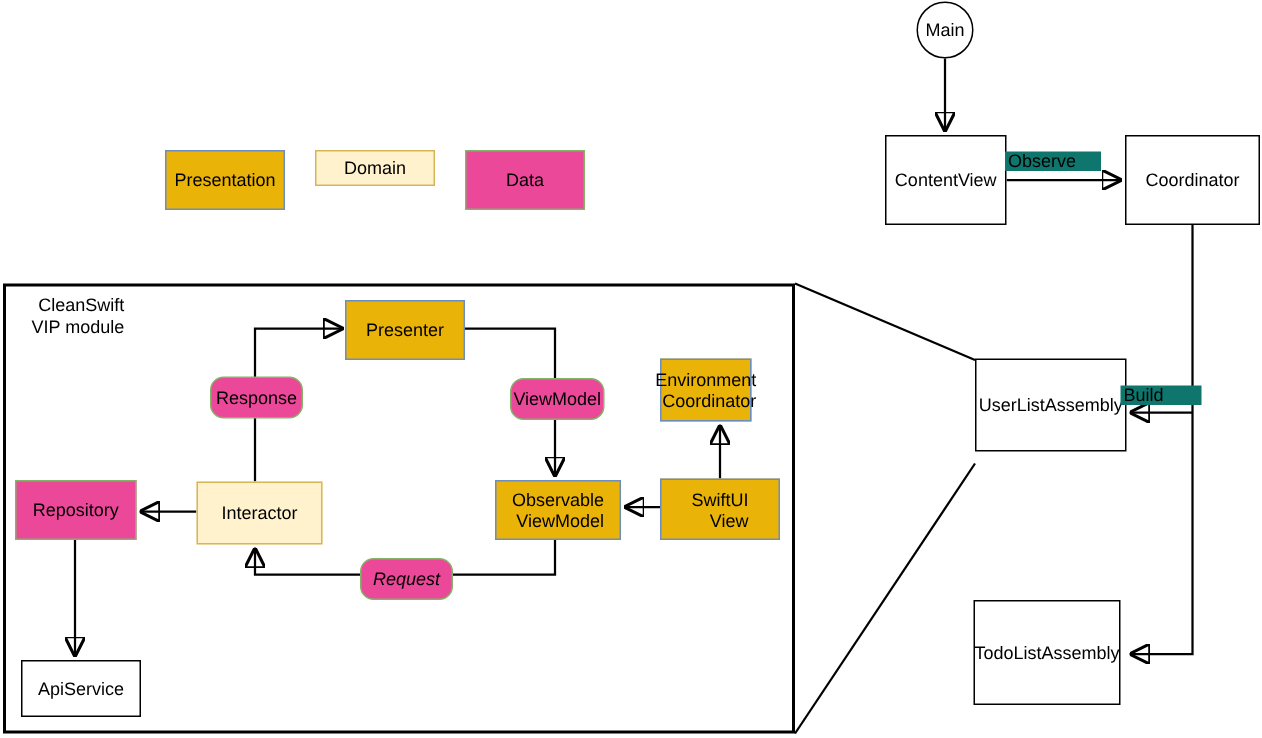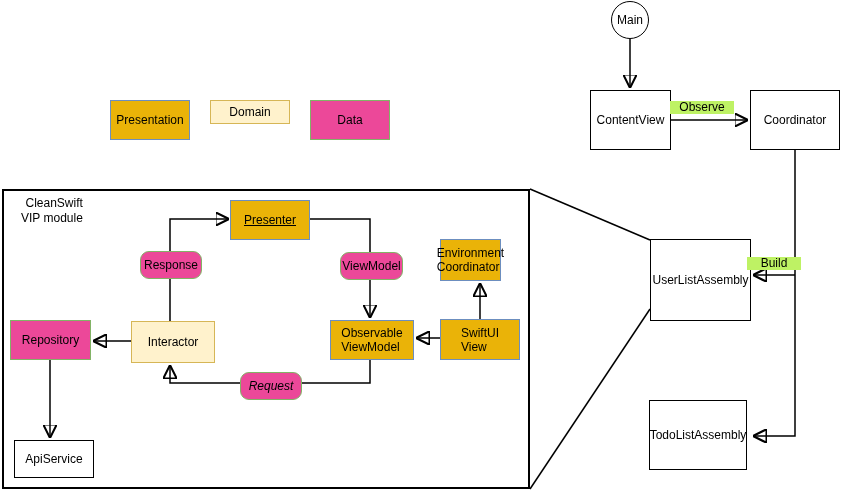--- a/index.html
+++ b/index.html
@@ -3,61 +3,61 @@
 <meta charset="utf-8">
 <style>
   html,body{margin:0;padding:0;background:#ffffff;}
   .canvas{
     position:relative;width:841px;height:492px;background:#ffffff;
     font-family:"Liberation Sans","DejaVu Sans",sans-serif;
     font-size:12px;color:#000;overflow:hidden;
   }
   .node{
     position:absolute;display:flex;align-items:center;justify-content:center;
-    text-align:left;box-sizing:border-box;background:#fff;border:1.5px solid #000;
+    text-align:right;box-sizing:border-box;background:#fff;border:1.5px solid #000;
     line-height:14px;
   }
   .multiline{white-space:pre-line;}
   .fill-blue{background:#eab308;border-color:#6c8ebf;}
   .fill-yellow{background:#fff2cc;border-color:#d6b656;}
   .fill-green{background:#ec4899;border-color:#82b366;}
   .rounded{border-radius:9px;}
   .circle{border-radius:50%;}
   .edge-label{
-    position:absolute;background:#bef264;padding:0 2px;text-align:center;
+    position:absolute;background:#0f766e;padding:0 2px;text-align:left;
     line-height:13px;
   }
   #edges{position:absolute;left:0;top:0;width:841px;height:492px;}
   #edges path{stroke:#000;stroke-width:1.5;fill:none;}
   .vip-box{
     position:absolute;left:2px;top:189px;width:528px;height:300px;
     border:2px solid #000;box-sizing:border-box;background:transparent;
   }
   .vip-title{
     position:absolute;left:21px;top:196px;line-height:15px;text-align:right;
     white-space:pre-line;
   }
   
   .legend-presentation{left:110px;top:100px;width:80px;height:40px;}
   .legend-domain{left:210px;top:100px;width:80px;height:24px;}
   .legend-data{left:310px;top:100px;width:80px;height:40px;}
-  .presenter{left:230px;top:200px;width:80px;height:40px;text-decoration:underline;}
+  .presenter{left:230px;top:200px;width:80px;height:40px;}
   .response{left:140px;top:251px;width:62px;height:28px;}
   .view-model{left:340px;top:252px;width:63px;height:28px;}
   .environment-coordinator{left:440px;top:239px;width:61px;height:42px;}
   .repository{left:10px;top:320px;width:81px;height:40px;}
   .interactor{left:131px;top:321px;width:84px;height:42px;}
   .observable-view-model{left:330px;top:320px;width:84px;height:40px;}
   .swiftui-view{left:440px;top:319px;width:80px;height:41px;}
   .request{left:240px;top:372px;width:62px;height:28px;font-style:italic;}
   .api-service{left:14px;top:440px;width:80px;height:38px;}
   .main-circle{left:611px;top:1px;width:38px;height:38px;}
   .content-view{left:590px;top:90px;width:81px;height:60px;}
   .coordinator{left:750px;top:90px;width:90px;height:60px;}
-  .user-list-assembly{left:650px;top:239px;width:101px;height:82px;}
+  .user-list-assembly{left:650px;top:239px;width:101px;height:62px;}
   .todo-list-assembly{left:649px;top:400px;width:98px;height:70px;}
   .observe-label{left:670px;top:101px;width:60px;}
   .build-label{left:747px;top:257px;width:50px;}
 </style>
 </head>
 <body>
 
 <div class="canvas">
 
   <svg id="edges" viewBox="0 0 841 492" xmlns="http://www.w3.org/2000/svg">

